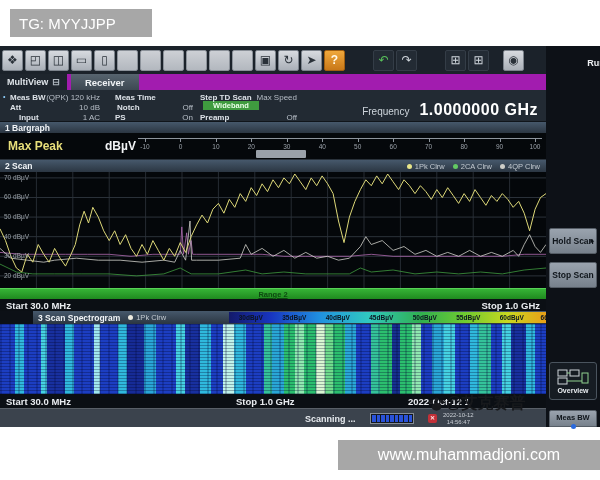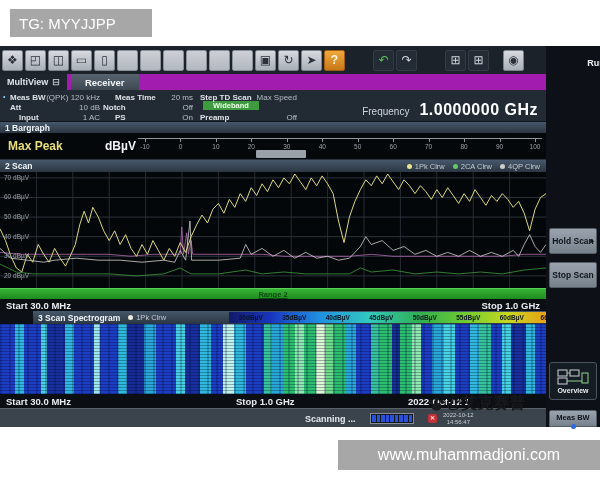--- a/index.html
+++ b/index.html
@@ -165,22 +165,21 @@
       <div class="freq">
         <span>Frequency</span><b>1.0000000 GHz</b>
       </div>
     <span class="srow slabel" style="left: 10px; top: 3px;">Meas BW</span>
         <span class="srow sval" style="top: 3px; left: 0px; width: 100px; text-align: right;">(QPK) 120 kHz</span>
         <span class="srow slabel" style="left: 10px; top: 13px;">Att</span>
         <span class="srow sval" style="top: 13px; left: 0px; width: 100px; text-align: right;">10 dB</span>
         <span class="srow slabel" style="left: 19px; top: 23px; text-align: right;">Input</span>
         <span class="srow sval" style="top: 23px; left: 0px; width: 100px; text-align: right;">1 AC</span>
         <span class="srow slabel" style="left: 115px; top: 3px;">Meas Time</span>
-        <span class="srow sval" style="top: 3px; left: 0px; width: 193px; text-align: right;">20 ms</span>
-        <span class="srow slabel" style="left: 103px; top: 13px;">Notch</span>
+        <span class="srow slabel" style="left: 117px; top: 13px;">Notch</span>
         <span class="srow sval" style="top: 13px; left: 0px; width: 193px; text-align: right;">Off</span>
         <span class="srow slabel" style="left: 115px; top: 23px;">PS</span>
         <span class="srow sval" style="top: 23px; left: 0px; width: 193px; text-align: right;">On</span>
         <span class="srow slabel" style="left: 200px; top: 3px;">Step TD Scan</span>
         <span class="srow sval" style="top: 3px; left: 0px; width: 297px; text-align: right;">Max Speed</span>
         <span class="srow slabel" style="left: 200px; top: 23px;">Preamp</span>
         <span class="srow sval" style="top: 23px; left: 0px; width: 297px; text-align: right;">Off</span>
         <span class="srow bullet" style="left: 3px; top: 3px;">•</span>
       </div>
 

